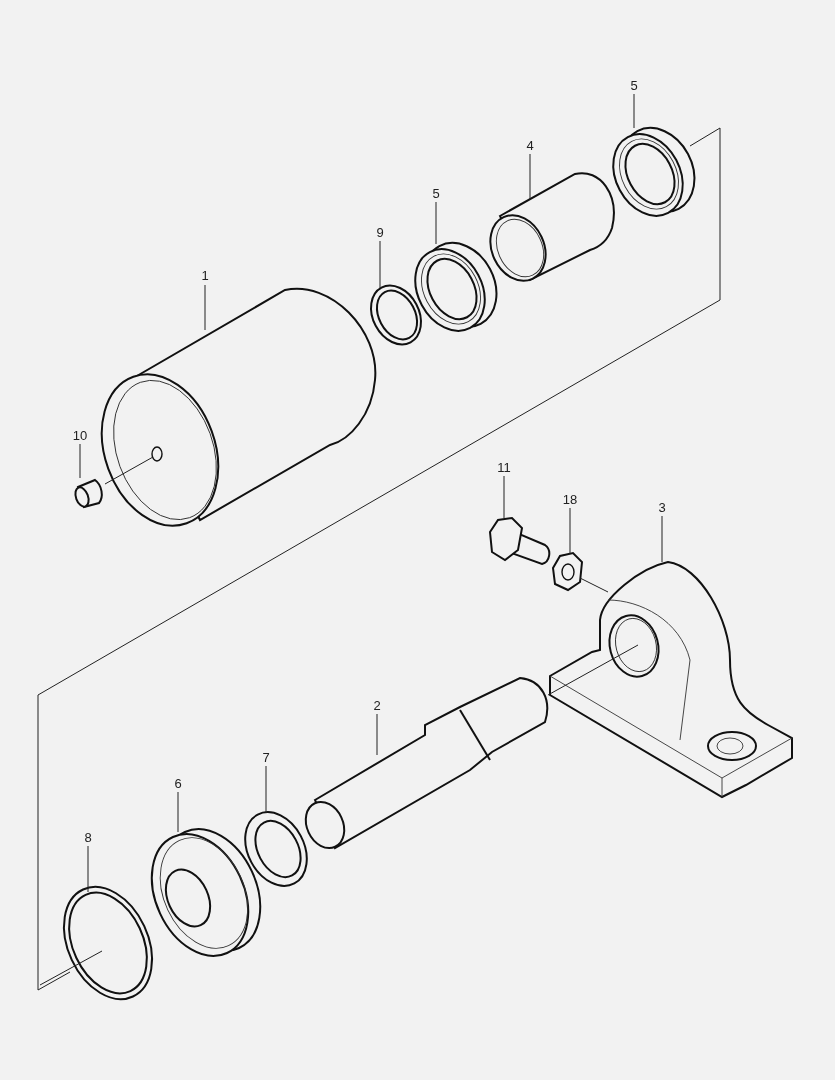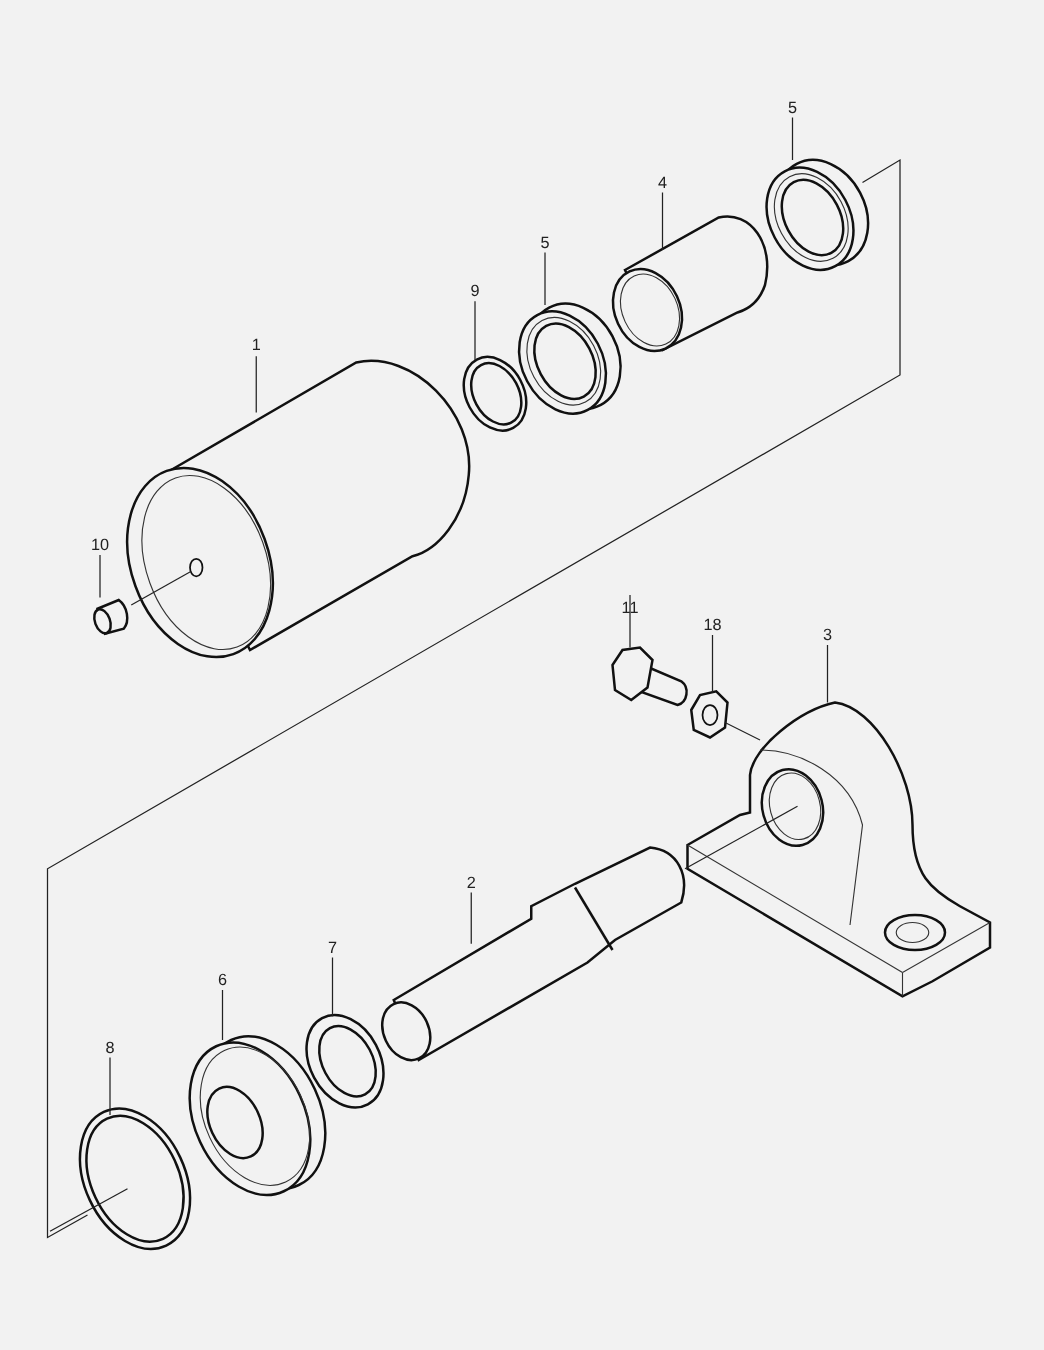--- a/index.html
+++ b/index.html
@@ -124,15 +124,15 @@
   <span class="lbl" style="left:377px;top:698px">2</span>
   <span class="lbl" style="left:662px;top:500px">3</span>
   <span class="lbl" style="left:530px;top:138px">4</span>
   <span class="lbl" style="left:436px;top:186px">5</span>
   <span class="lbl" style="left:634px;top:78px">5</span>
   <span class="lbl" style="left:178px;top:776px">6</span>
   <span class="lbl" style="left:266px;top:750px">7</span>
   <span class="lbl" style="left:88px;top:830px">8</span>
   <span class="lbl" style="left:380px;top:225px">9</span>
   <span class="lbl" style="left:80px;top:428px">10</span>
-  <span class="lbl" style="left:504px;top:478px">11</span>
+  <span class="lbl" style="left:504px;top:460px">11</span>
   <span class="lbl" style="left:570px;top:492px">18</span>
 </div>
 
 </body></html>

